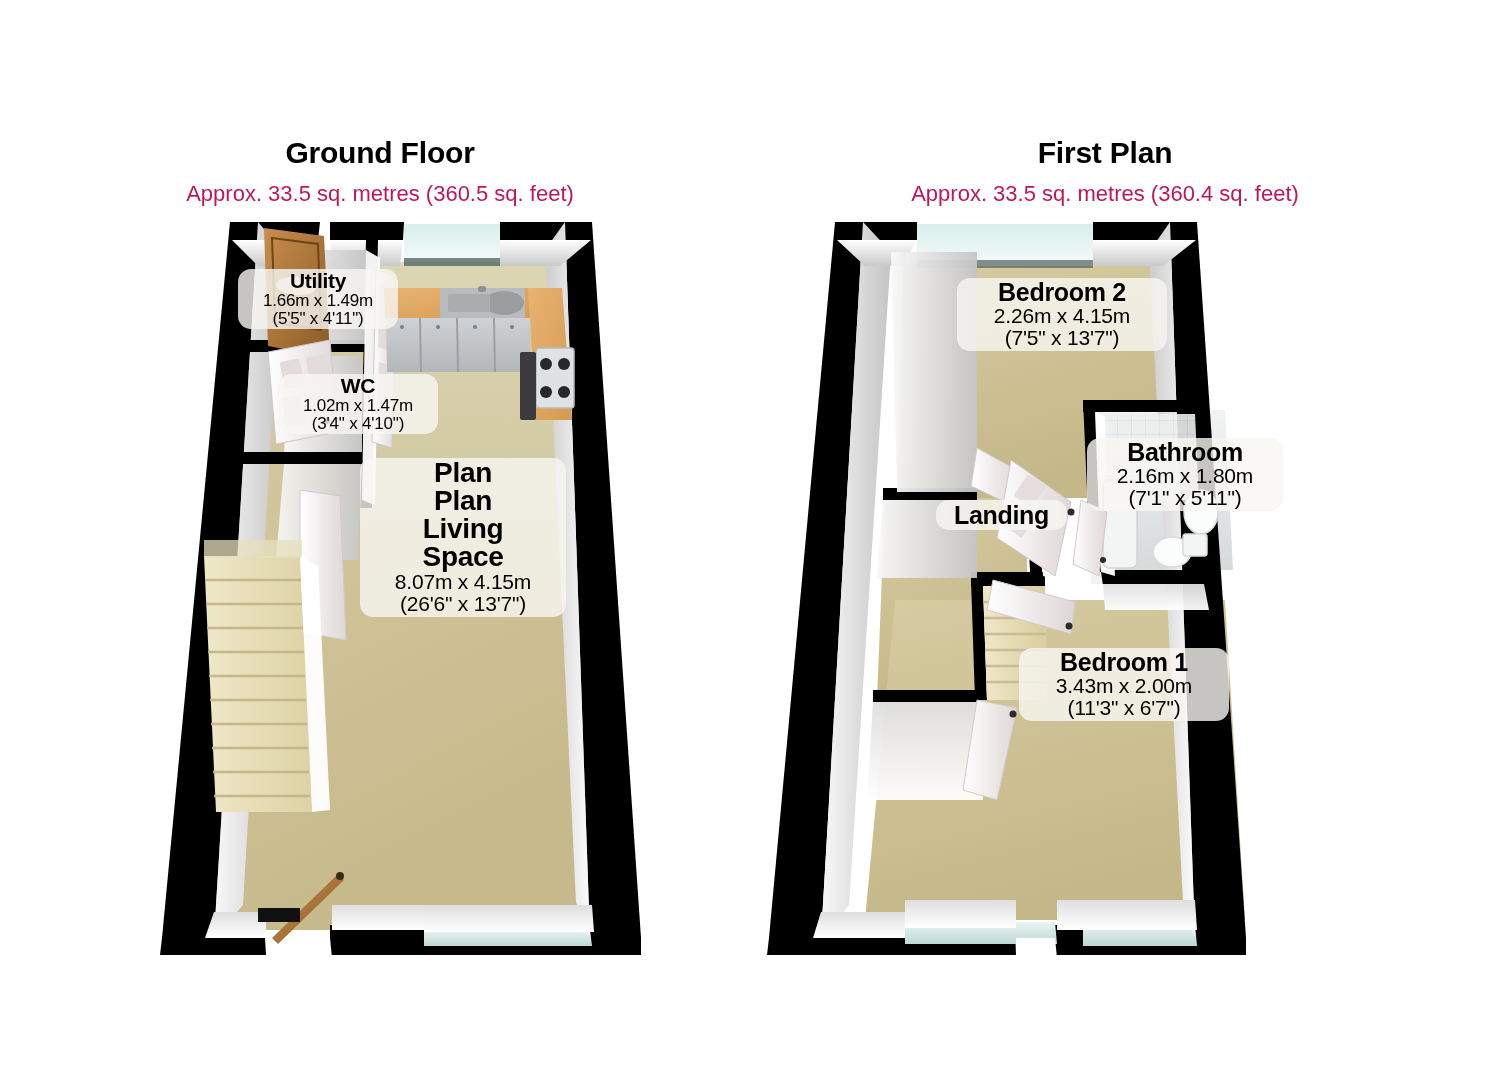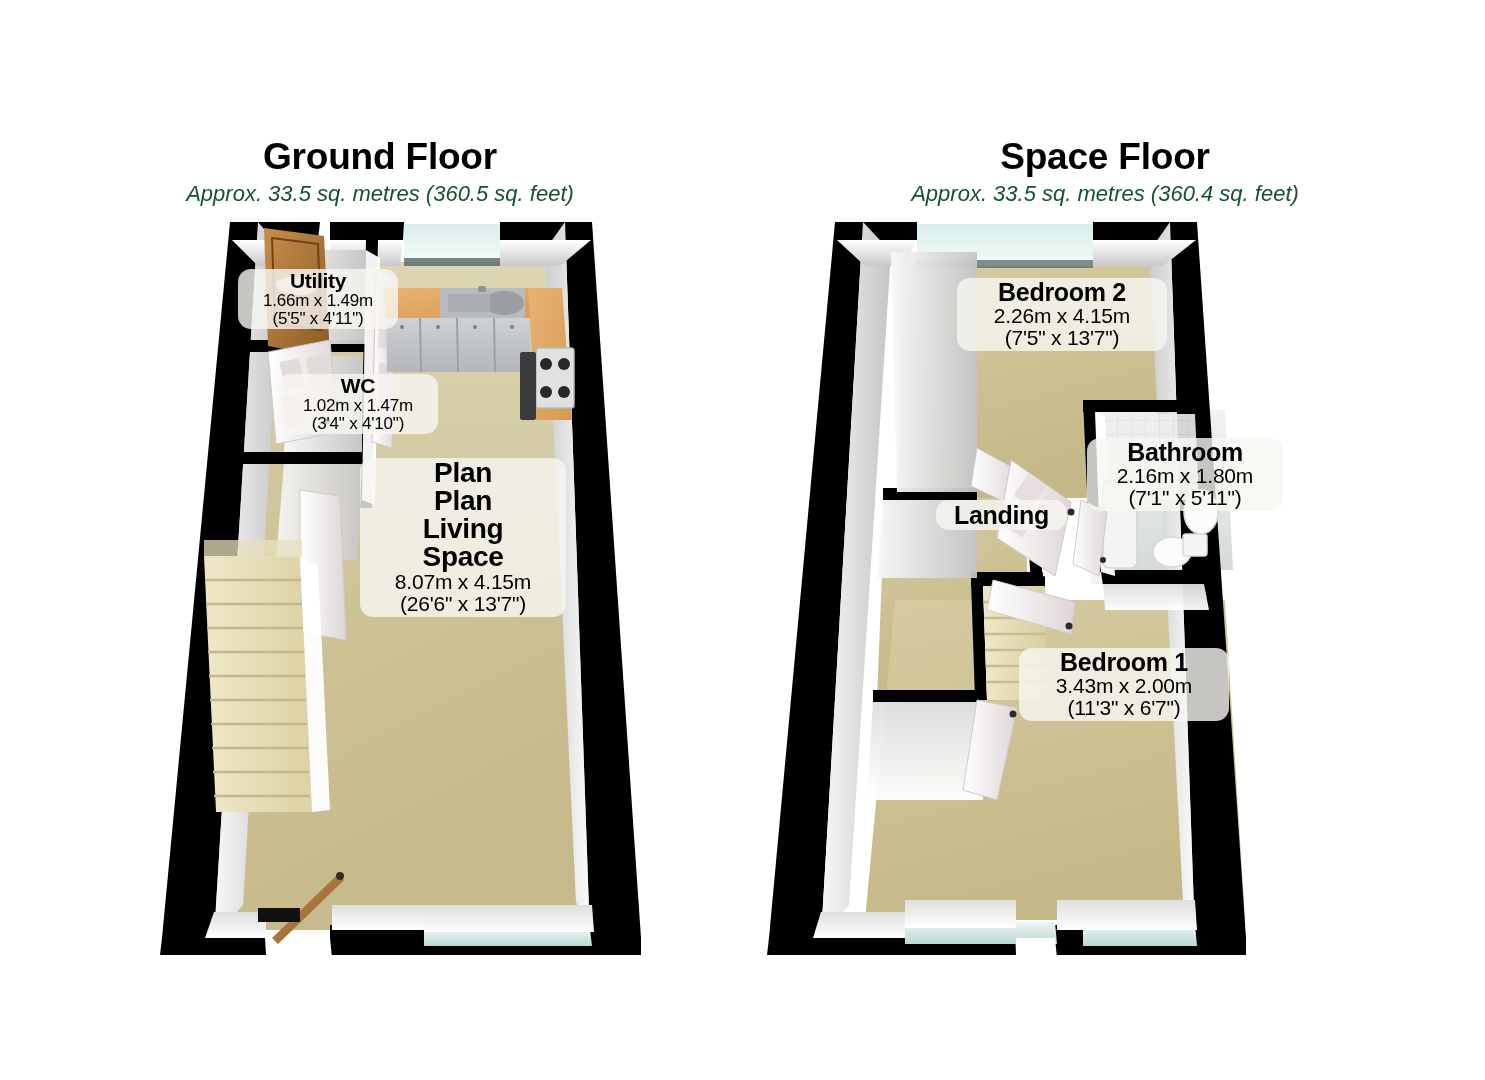--- a/index.html
+++ b/index.html
@@ -5,26 +5,26 @@
   html,body{margin:0;padding:0;background:#ffffff;}
   body{width:1485px;height:1080px;font-family:"Liberation Sans",sans-serif;overflow:hidden;}
   #page{position:relative;width:1485px;height:1080px;background:#fff;}
 
   .floor-block{position:absolute;top:0;height:1080px;}
   #ground-block{left:0;width:760px;}
   #first-block{left:725px;width:760px;}
 
   .floor-title{
     position:absolute;width:100%;text-align:center;
-    font-size:37px;font-weight:bold;color:#000;
+    font-size:30px;font-weight:bold;color:#000;
     letter-spacing:-0.2px;line-height:1;
   }
   .floor-sub{
     position:absolute;width:100%;text-align:center;
-    font-size:22px;font-weight:normal;color:#14532d;line-height:1;font-style:italic;
+    font-size:22px;font-weight:normal;color:#be185d;line-height:1;
   }
   #ground-title{top:138px;}
   #ground-sub{top:183px;}
   #first-title{top:138px;}
   #first-sub{top:183px;}
 
   .plan-svg{position:absolute;left:0;top:0;}
 
   
   .room-label{
@@ -278,21 +278,21 @@
       <span class="rl-name">Plan</span>
       <span class="rl-name">Living</span>
       <span class="rl-name">Space</span>
       <span class="rl-dim">8.07m x 4.15m</span>
       <span class="rl-dim">(26'6" x 13'7")</span>
     </div>
   </div>
 
   <div class="floor-block" id="first-block">
 
-    <div class="floor-title" id="first-title">Space Floor</div>
+    <div class="floor-title" id="first-title">First Plan</div>
     <div class="floor-sub" id="first-sub">Approx. 33.5 sq. metres (360.4 sq. feet)</div>
 
     <svg class="plan-svg" width="760" height="1080" viewBox="0 0 760 1080">
       <defs>
         <linearGradient id="fWallN" x1="0" y1="0" x2="0" y2="1">
           <stop offset="0%" stop-color="#ffffff"></stop>
           <stop offset="100%" stop-color="#c9c9c9"></stop>
         </linearGradient>
         <linearGradient id="fWallL" x1="0" y1="0" x2="1" y2="0">
           <stop offset="0%" stop-color="#f8f8f8"></stop>

